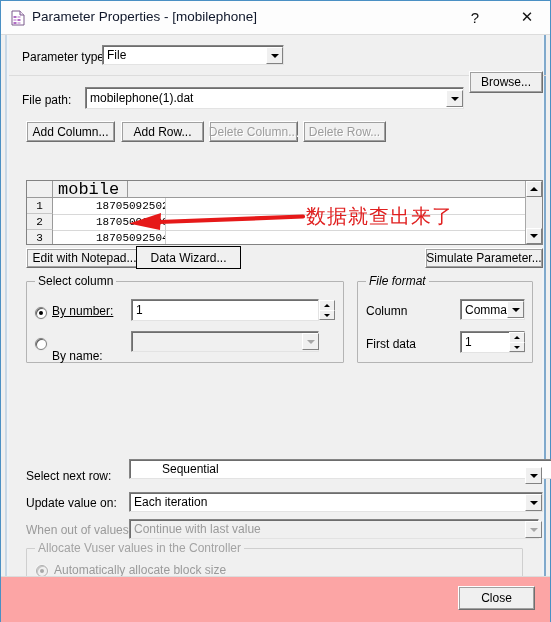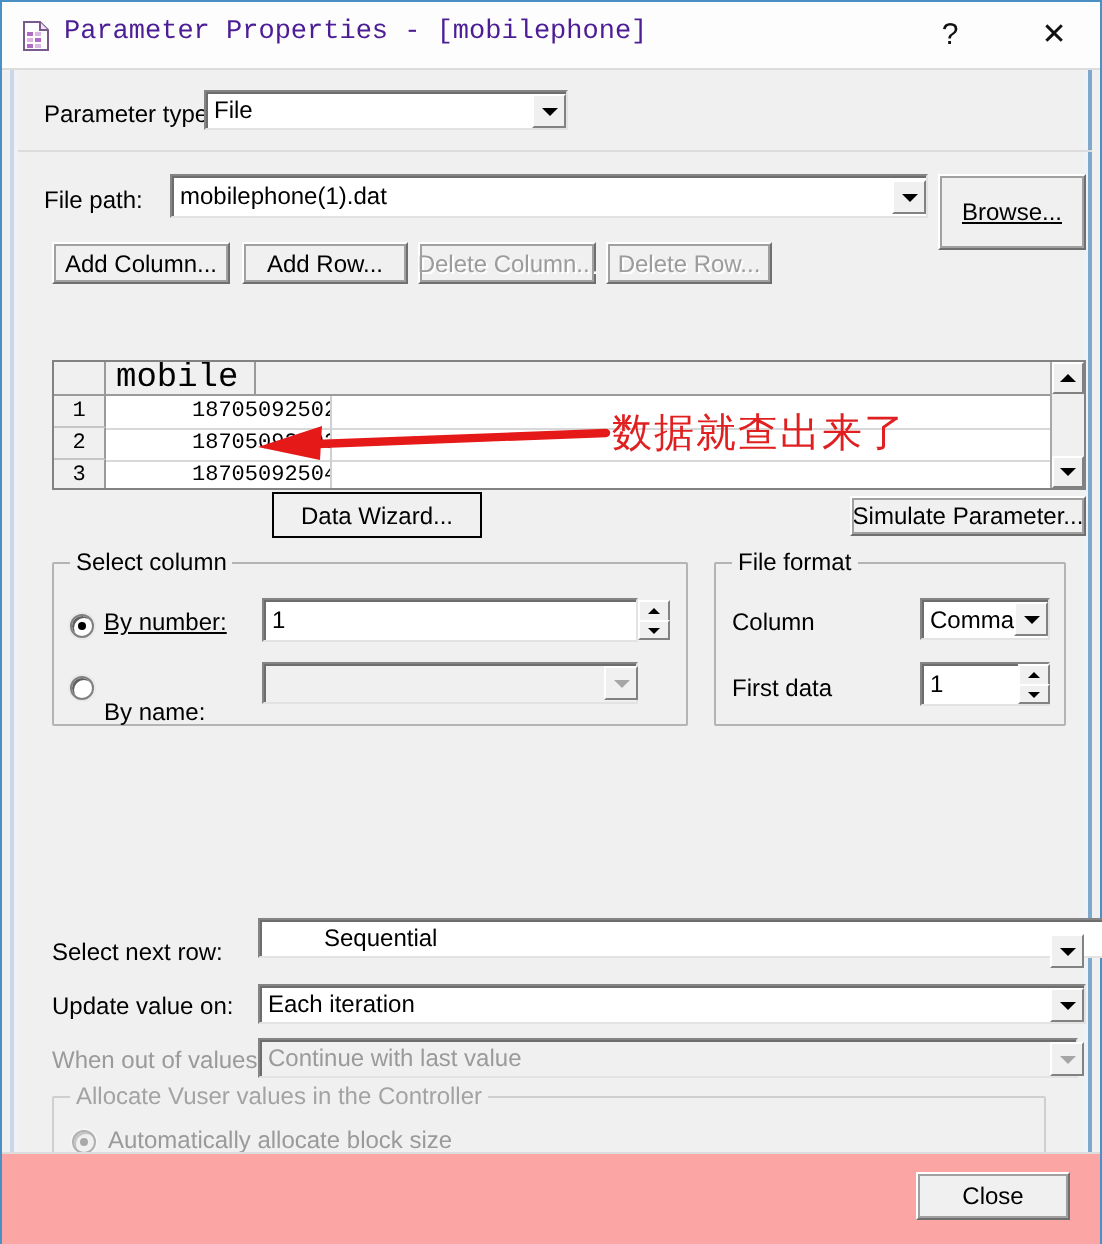--- a/index.html
+++ b/index.html
@@ -36,23 +36,23 @@
   }
   #title-icon {
     position: absolute;
     left: 9px; top: 9px;
     width: 16px; height: 16px;
   }
   #title-text {
     position: absolute;
     left: 31px; top: 8px;
     font-size: 13.5px;
-    color: #4c1d95;
+    color: #0f172a;
     white-space: nowrap;
-    font-family: Liberation Mono, monospace;
+    font-family: Liberation Sans, sans-serif;
   }
   .tb-btn {
     position: absolute;
     top: 0;
     width: 42px; height: 32px;
     display: flex;
     align-items: center;
     justify-content: center;
     font-size: 15px;
     color: #111;
@@ -373,21 +373,21 @@
             <span class="tri"></span>
           </div>
 
         <div style="position:absolute; left:0; top:40px; width:537px; height:1px; background:#dcdcdc;"></div>
 
         <div class="lbl" style="left:13px; top:58px;">File path:</div>
         <div class="field" style="left:76px; top:52px; width:379px; height:22px;">mobilephone(1).dat</div>
         <div class="dropbtn" style="left:437px; top:55px;">
             <span class="tri"></span>
           </div>
-        <div class="btn" style="left:460px; top:52px; width:74px; height:38px;text-decoration:underline;">Browse...</div>
+        <div class="btn" style="left:460px; top:36px; width:74px; height:22px;">Browse...</div>
 
         <div class="btn" style="left:17px; top:86px; width:89px; height:21px;">Add Column...</div>
         <div class="btn" style="left:112px; top:86px; width:83px; height:21px;">Add Row...</div>
         <div class="btn dis" style="left:200px; top:86px; width:89px; height:21px;">Delete Column...</div>
         <div class="btn dis" style="left:294px; top:86px; width:83px; height:21px;">Delete Row...</div>
 
         <div id="grid">
           <div id="grid-head">
             <div class="hcell" style="left:0; width:26px;"></div>
             <div class="hcell" style="left:26px; width:75px;">mobile</div>
@@ -411,20 +411,21 @@
             <div class="sbtn up">
                 <span class="sv-u"></span>
               </div>
             <div class="track"></div>
             <div class="sbtn dn">
                 <span class="sv-d"></span>
               </div>
           </div>
         </div>
 
+        <div class="btn" style="left:17px; top:213px; width:117px; height:20px;">Edit with Notepad...</div>
         <div class="btn focused" style="left:127px; top:211px; width:105px; height:23px;">Data Wizard...</div>
         <div class="btn" style="left:416px; top:213px; width:118px; height:20px;">Simulate Parameter...</div>
 
         <div class="group" style="left:17px; top:246px; width:318px; height:82px;">
           <span class="cap">Select column</span>
         </div>
         <div class="radio checked" style="left:26px; top:272px;"></div>
         <div class="lbl" style="left:43px; top:269px;text-decoration:underline;">By number:</div>
         <div class="field" style="left:122px; top:264px; width:188px; height:22px;">1</div>
         <div class="spin" style="left:310px; top:265px; height:20px;">
@@ -436,21 +437,21 @@
             </div>
         </div>
 
         <div class="radio" style="left:26px; top:303px;"></div>
         <div class="lbl" style="left:43px; top:300px;margin-top:14px;">By name:</div>
         <div class="field dis" style="left:122px; top:296px; width:188px; height:21px;"></div>
         <div class="dropbtn dis" style="left:293px; top:298px;">
             <span class="tri"></span>
           </div>
 
-        <div class="group" style="left:348px; top:246px; width:176px; height:82px;">
+        <div class="group" style="left:348px; top:246px; width:176px; height:82px;font-style:italic;">
           <span class="cap">File format</span>
         </div>
         <div class="lbl" style="left:357px; top:269px;">Column</div>
         <div class="field" style="left:451px; top:264px; width:65px; height:21px;">Comma</div>
         <div class="dropbtn" style="left:498px; top:266px;">
             <span class="tri"></span>
           </div>
 
         <div class="lbl" style="left:357px; top:302px;">First data</div>
         <div class="field" style="left:451px; top:296px; width:65px; height:22px;">1</div>

